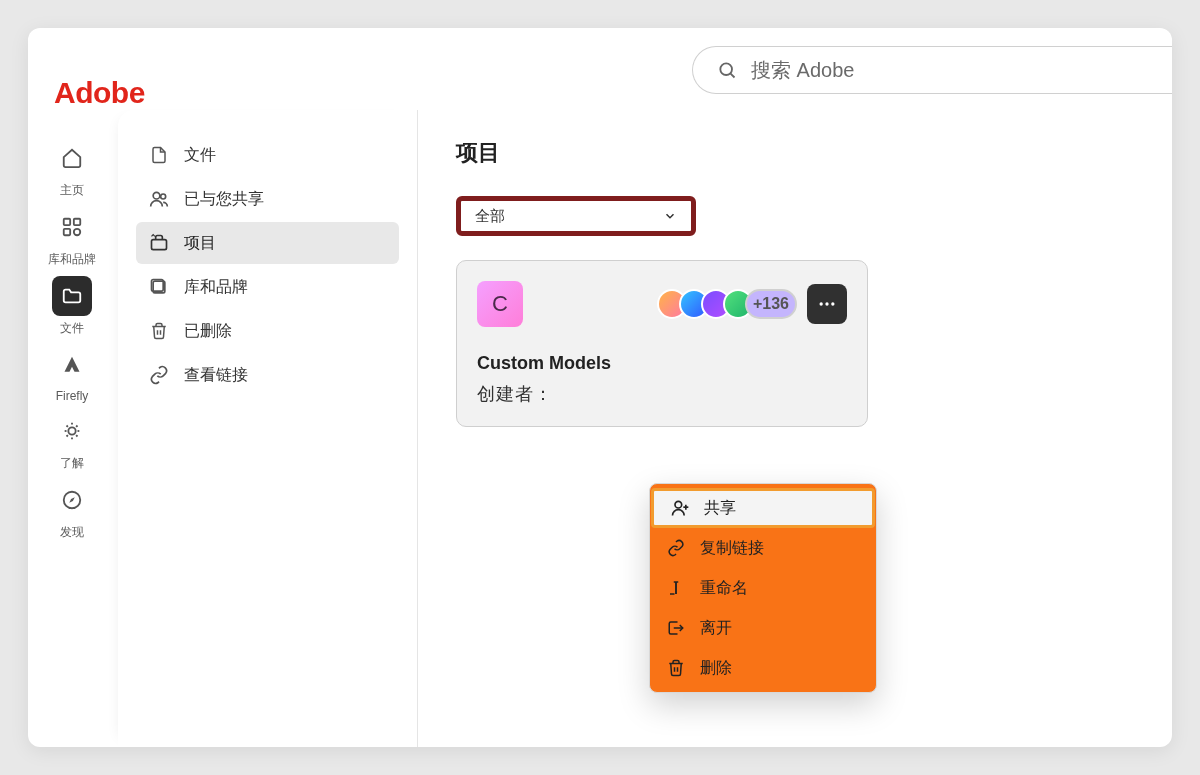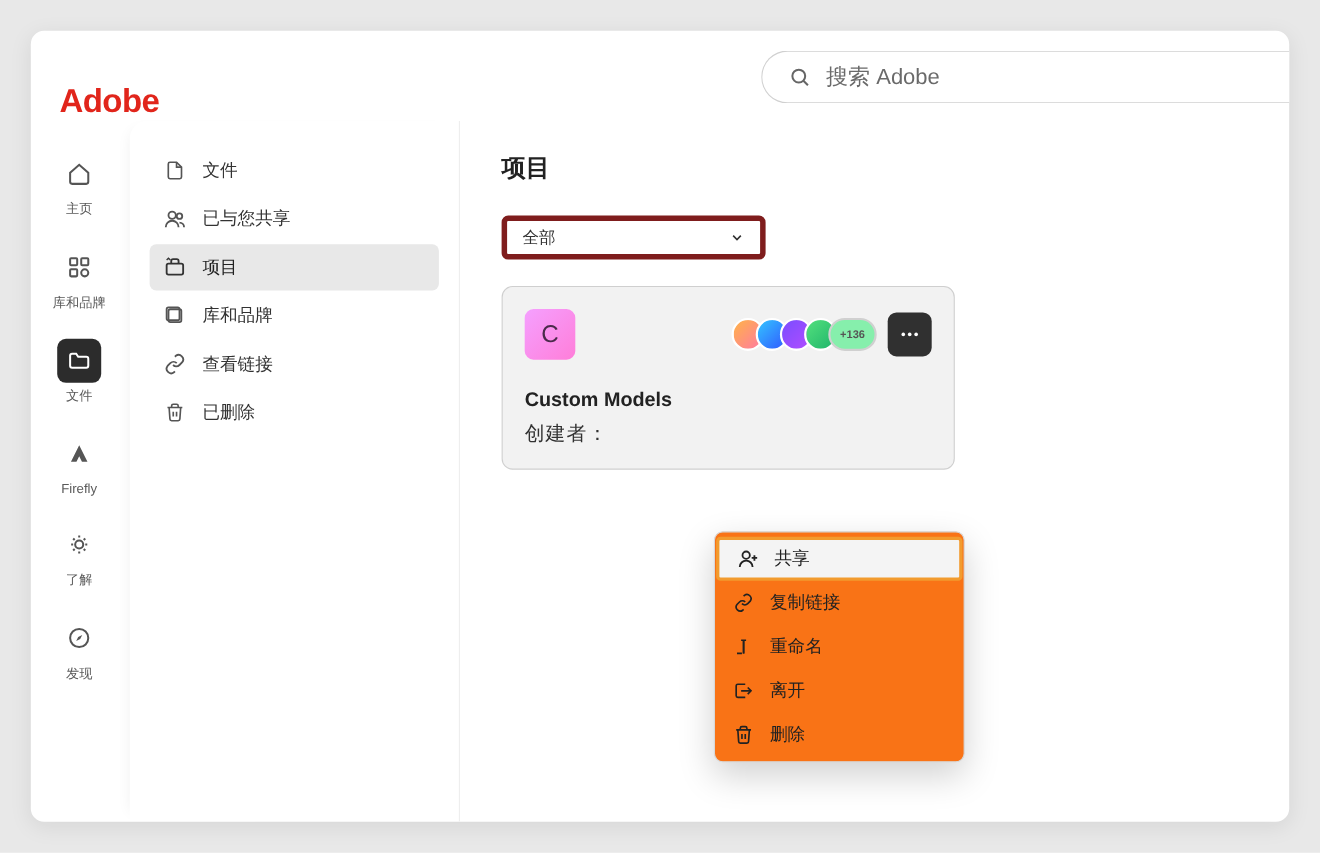--- a/index.html
+++ b/index.html
@@ -5,42 +5,42 @@
     * { box-sizing: border-box; margin: 0; padding: 0; font-family: -apple-system, BlinkMacSystemFont, "Segoe UI", Helvetica, Arial, sans-serif; }
     html, body { width: 1200px; height: 775px; background: #e8e8e8; overflow: hidden; }
     .frame { position: absolute; left: 28px; top: 28px; right: 28px; bottom: 28px; background: #fff; border-radius: 12px; box-shadow: 0 4px 20px rgba(0,0,0,0.08); overflow: hidden; }
 
     .topbar { position: absolute; top: 0; left: 0; right: 0; height: 82px; display: flex; align-items: flex-end; padding: 0 26px; }
     .logo { font-size: 30px; font-weight: 800; color: #e1251b; letter-spacing: -0.5px; }
     .search-box { position: absolute; right: -10px; top: 18px; height: 48px; width: 490px; border: 1px solid #d0d0d0; border-radius: 24px 0 0 24px; border-right: none; display: flex; align-items: center; padding-left: 24px; gap: 14px; background: #fff; }
     .search-box input { border: none; outline: none; font-size: 20px; color: #555; flex: 1; background: transparent; }
     .search-box input::placeholder { color: #6a6a6a; }
 
-    .nav-rail { position: absolute; left: 0; top: 110px; width: 88px; display: flex; flex-direction: column; align-items: center; gap: 24px; }
+    .nav-rail { position: absolute; left: 0; top: 110px; width: 88px; display: flex; flex-direction: column; align-items: center; gap: 8px; }
     .nav-item { width: 64px; display: flex; flex-direction: column; align-items: center; gap: 4px; font-size: 12px; color: #5a5a5a; cursor: pointer; }
     .nav-icon { width: 40px; height: 40px; display: flex; align-items: center; justify-content: center; border-radius: 8px; }
     .nav-item.active .nav-icon { background: #2c2c2c; color: #fff; }
 
     .side-panel { position: absolute; left: 90px; top: 82px; bottom: 0; width: 300px; border-right: 1px solid #e5e5e5; border-top-left-radius: 16px; padding-top: 22px; box-shadow: -8px 0 14px -10px rgba(0,0,0,0.08); }
     .list-item { height: 42px; margin: 2px 18px; border-radius: 6px; display: flex; align-items: center; gap: 14px; padding: 0 12px; font-size: 16px; color: #333; cursor: pointer; }
     .list-item .icn { width: 22px; display: flex; justify-content: center; color: #4a4a4a; }
     .list-item.active { background: #e8e8e8; color: #222; font-weight: 500; }
 
     .main { position: absolute; left: 390px; right: 0; top: 82px; bottom: 0; padding: 28px 38px; }
     .page-title { font-size: 22px; font-weight: 700; color: #222; }
     .filter-select { margin-top: 28px; width: 240px; height: 40px; border: 5px solid #7f1d1d; border-radius: 6px; display: flex; align-items: center; justify-content: space-between; padding: 0 14px; font-size: 15px; color: #333; cursor: pointer; }
 
     .card { margin-top: 24px; width: 412px; border: 1px solid #cfcfcf; border-radius: 10px; background: #f2f2f2; padding: 20px; }
     .card-top { display: flex; align-items: center; justify-content: space-between; }
     .thumb { width: 46px; height: 46px; border-radius: 8px; background: linear-gradient(135deg,#f5a0ff,#ff7ed9); display: flex; align-items: center; justify-content: center; font-size: 22px; font-weight: 500; color: #4a2a4a; }
     .card-right { display: flex; align-items: center; gap: 10px; }
     .avatars { display: flex; align-items: center; }
     .av { width: 30px; height: 30px; border-radius: 50%; border: 2px solid #fff; margin-left: -8px; }
     .av:first-child { margin-left: 0; }
-    .pill { height: 30px; min-width: 44px; padding: 0 6px; background: #86efac; border: 2px solid #d0d0d0; border-radius: 15px; margin-left: -8px; display: flex; align-items: center; justify-content: center; font-size: 10px; font-weight: 600; color: #555; }
+    .pill { height: 30px; min-width: 44px; padding: 0 6px; background: #c4b5fd; border: 2px solid #d0d0d0; border-radius: 15px; margin-left: -8px; display: flex; align-items: center; justify-content: center; font-size: 16px; font-weight: 600; color: #555; }
     .more-btn { width: 40px; height: 40px; border-radius: 8px; background: #303030; display: flex; align-items: center; justify-content: center; cursor: pointer; }
     .card-title { margin-top: 26px; font-size: 18px; font-weight: 700; color: #222; }
     .card-creator { margin-top: 8px; font-size: 18px; color: #323232; letter-spacing: 1px; }
 
     .ctx-menu { position: absolute; left: 192px; top: 222px; width: 228px; background: #f97316; border: 1px solid #d8d8d8; border-radius: 8px; box-shadow: 0 12px 32px rgba(0,0,0,0.18); padding: 4px 0; }
     .ctx-item { height: 40px; display: flex; align-items: center; gap: 14px; padding: 0 16px; font-size: 16px; color: #222; cursor: pointer; }
     .ctx-item .icn { width: 20px; display: flex; justify-content: center; }
     .ctx-item.hl { border: 3px solid #f29b2e; border-radius: 4px; margin: 0 1px; background: #f4f4f4; }
 
     svg { display: block; }
@@ -161,37 +161,37 @@
       <span class="icn">
         <svg width="20" height="20" viewBox="0 0 24 24" fill="none" stroke="#555" stroke-width="2">
             <rect x="5" y="5" width="14" height="14" rx="2"></rect>
             <rect x="3" y="3" width="14" height="14" rx="2"></rect>
           </svg>
       </span>
       <span>库和品牌</span>
     </div>
     <div class="list-item">
       <span class="icn">
-        <svg width="20" height="20" viewBox="0 0 24 24" fill="none" stroke="#555" stroke-width="2">
-            <path d="M10 13a5 5 0 0 0 7 0l3-3a5 5 0 0 0-7-7l-1 1"></path>
-            <path d="M14 11a5 5 0 0 0-7 0l-3 3a5 5 0 0 0 7 7l1-1"></path>
-          </svg>
-      </span>
-      <span>查看链接</span>
-    </div>
-    <div class="list-item">
-      <span class="icn">
         <svg width="18" height="20" viewBox="0 0 24 24" fill="none" stroke="#555" stroke-width="2">
             <polyline points="3 6 5 6 21 6"></polyline>
             <path d="M19 6l-1 14a2 2 0 0 1-2 2H8a2 2 0 0 1-2-2L5 6"></path>
             <path d="M10 11v6M14 11v6"></path>
             <path d="M8 6V4a2 2 0 0 1 2-2h4a2 2 0 0 1 2 2v2"></path>
           </svg>
       </span>
       <span>已删除</span>
+    </div>
+    <div class="list-item">
+      <span class="icn">
+        <svg width="20" height="20" viewBox="0 0 24 24" fill="none" stroke="#555" stroke-width="2">
+            <path d="M10 13a5 5 0 0 0 7 0l3-3a5 5 0 0 0-7-7l-1 1"></path>
+            <path d="M14 11a5 5 0 0 0-7 0l-3 3a5 5 0 0 0 7 7l1-1"></path>
+          </svg>
+      </span>
+      <span>查看链接</span>
     </div>
   </div>
 
   <div class="main">
     <div class="page-title">项目</div>
 
     <div class="filter-select">
       <span>全部</span>
       <span>
         <svg width="14" height="14" viewBox="0 0 24 24" fill="none" stroke="#333" stroke-width="2.5">

